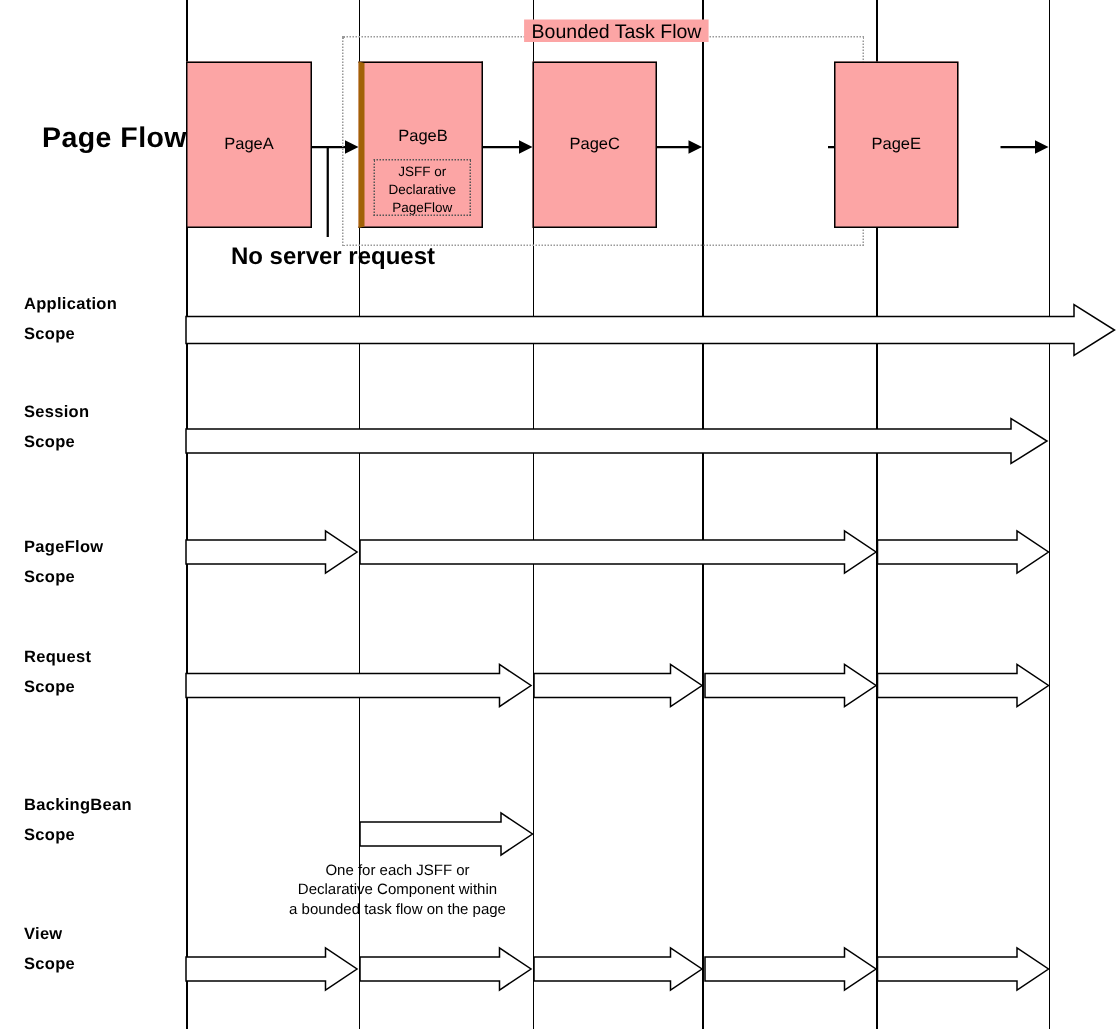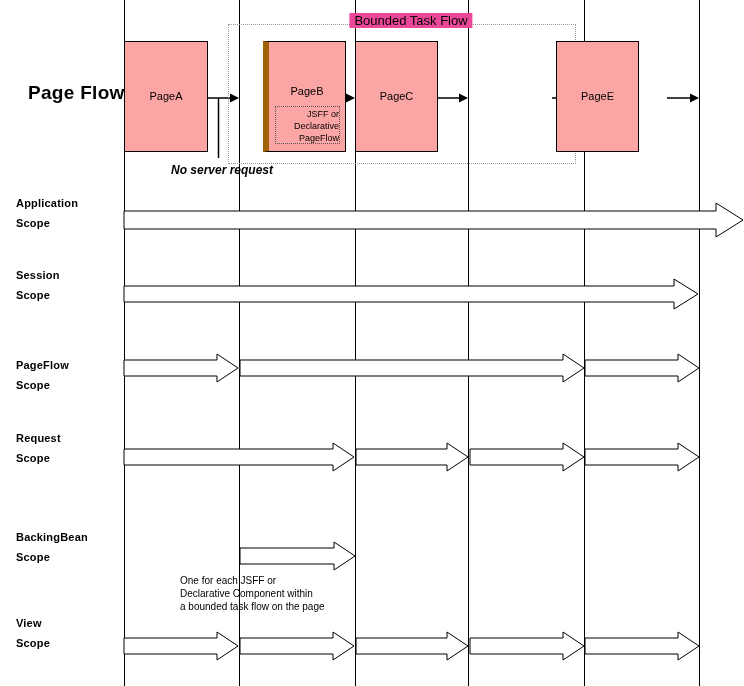--- a/index.html
+++ b/index.html
@@ -18,40 +18,40 @@
   }
   .page-box{
     position:absolute;top:41px;height:111px;background:#fca5a5;border:1px solid #000;
     box-sizing:border-box;
   }
   .page-box .page-name{
     position:absolute;left:0;right:0;text-align:center;font-size:11px;line-height:13px;
   }
   .page-name-centered{top:48px;}
   .page-name-top{top:43px;}
-  .bold-left{border-left:6px solid #a16207;margin-left:24px;}
+  .bold-left{border-left:4px solid #a16207;}
   .btf-box{
     position:absolute;left:228px;top:24px;width:348px;height:140px;
     border:1px dotted #999;box-sizing:border-box;
   }
   .btf-label{
     position:absolute;left:411px;top:13px;transform:translateX(-50%);
-    font-size:13px;line-height:15px;background:#ec4899;padding:0 5px;white-space:nowrap;
+    font-size:13px;line-height:15px;background:#fca5a5;padding:0 5px;white-space:nowrap;
   }
   .jsff-box{
     position:absolute;left:6px;top:64px;width:65px;height:38px;
     border:1px dotted #555;box-sizing:border-box;
-    font-size:9px;line-height:12px;text-align:right;padding-top:1px;
+    font-size:9px;line-height:12px;text-align:center;padding-top:1px;
   }
   .nsr-label{
     position:absolute;left:146px;top:163px;width:152px;text-align:center;
-    font-size:12px;font-weight:bold;white-space:nowrap;font-style:italic;
+    font-size:16px;font-weight:bold;white-space:nowrap;
   }
   .bb-note{
-    position:absolute;left:180px;top:574px;width:206px;
+    position:absolute;left:162px;top:574px;width:206px;text-align:center;
     font-size:10px;line-height:13px;
   }
 </style>
 </head>
 <body>
 
 <div id="stage">
 
   <svg id="lines" width="744" height="686" viewBox="0 0 744 686">
       <line x1="124.5" y1="0" x2="124.5" y2="686" stroke="#000" stroke-width="1" shape-rendering="crispEdges"></line>

